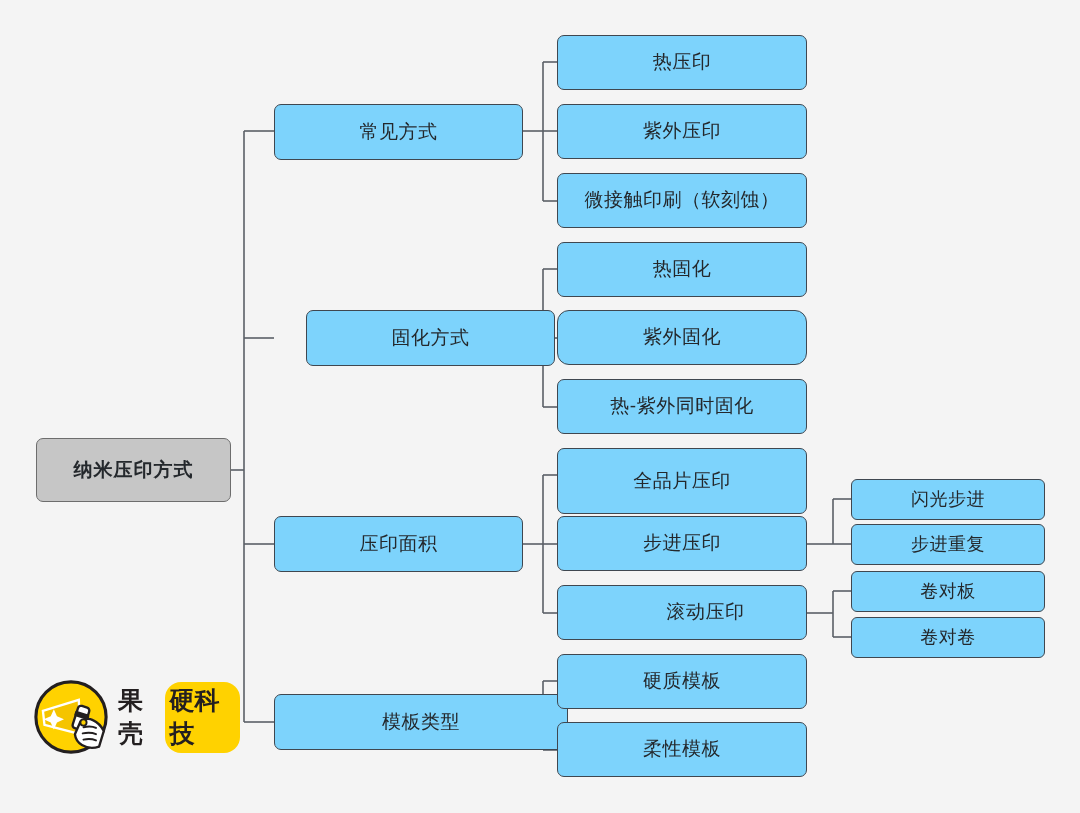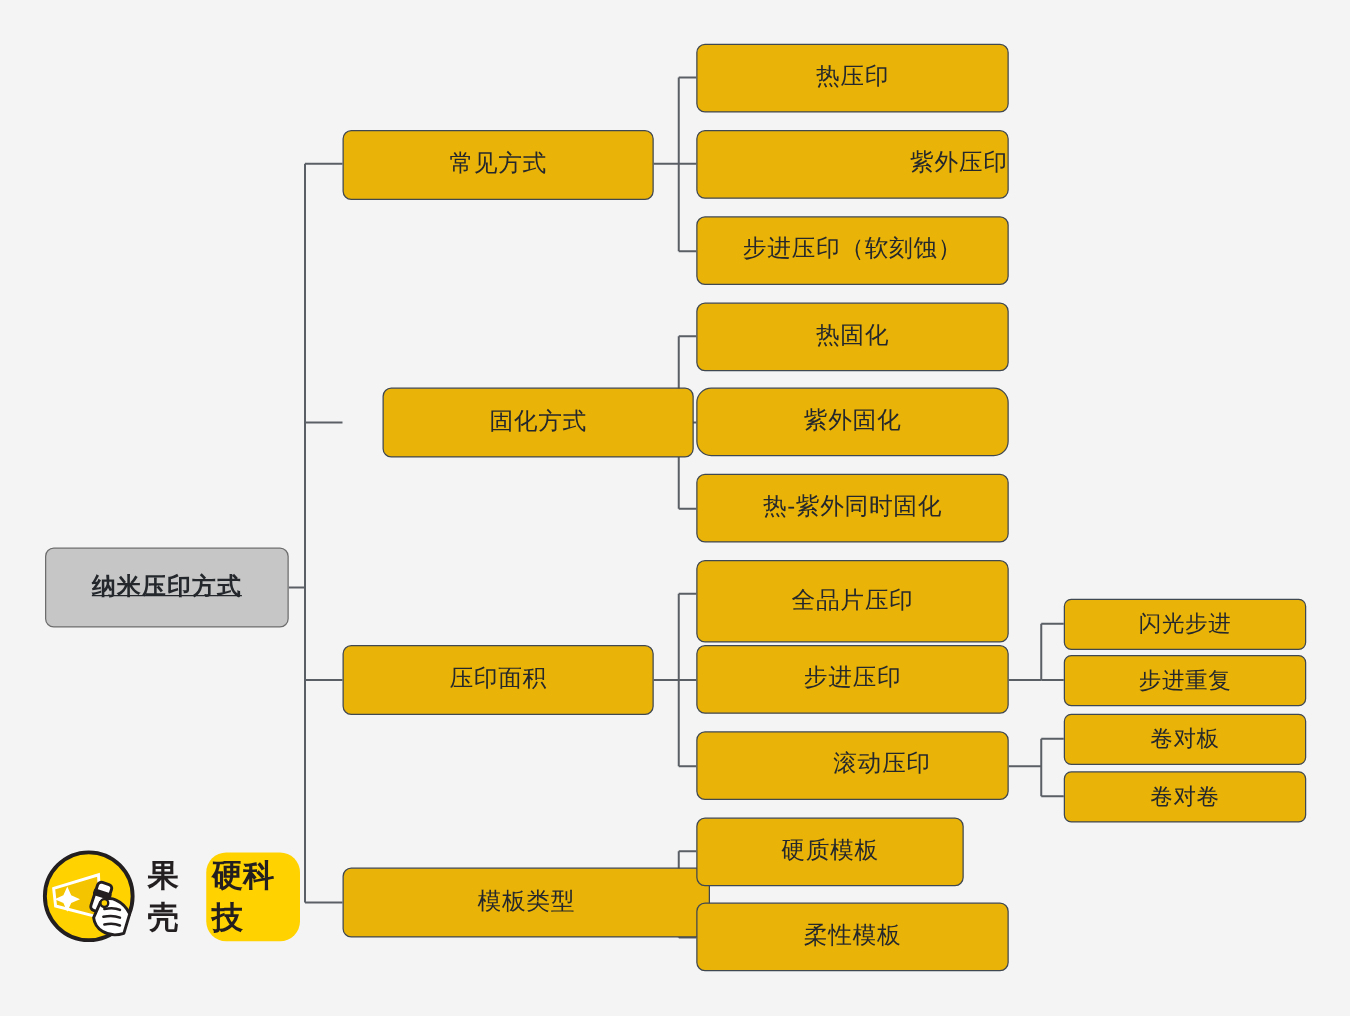--- a/index.html
+++ b/index.html
@@ -28,34 +28,33 @@
   }
   .node {
     position: absolute;
     box-sizing: border-box;
     display: flex;
     align-items: center;
     justify-content: center;
     text-align: center;
     border: 1.6px solid #3f4750;
     border-radius: 7px;
-    background: #eab308;
+    background: #7dd3fc;
     color: #24282c;
     font-size: 19px;
     letter-spacing: 0.5px;
     line-height: 1.2;
     white-space: nowrap;
   }
   .node.root {
     background: #c6c6c6;
     border-color: #6d6d6d;
     font-weight: bold;
     font-size: 19px;
     letter-spacing: 1px;
-    text-decoration: underline;
   }
   .node.leaf4 {
     font-size: 18px;
     border-radius: 6px;
   }
   
   #logo {
     position: absolute;
     left: 32px;
     top: 676px;
@@ -156,25 +155,25 @@
   <div class="node" style="left:274px; top:516px; width:249px; height:56px;">
     <span>压印面积</span>
   </div>
   <div class="node" style="left:274px; top:694px; width:294px; height:56px;">
     <span>模板类型</span>
   </div>
 
   <div class="node" style="left:557px; top:35px; width:250px; height:55px;">
     <span>热压印</span>
   </div>
-  <div class="node" style="left:557px; top:104px; width:250px; height:55px;justify-content:flex-end;">
+  <div class="node" style="left:557px; top:104px; width:250px; height:55px;">
     <span>紫外压印</span>
   </div>
   <div class="node" style="left:557px; top:173px; width:250px; height:55px;">
-    <span>步进压印（软刻蚀）</span>
+    <span>微接触印刷（软刻蚀）</span>
   </div>
 
   <div class="node" style="left:557px; top:242px; width:250px; height:55px;">
     <span>热固化</span>
   </div>
   <div class="node" style="left:557px; top:310px; width:250px; height:55px;border-radius:12px;">
     <span>紫外固化</span>
   </div>
   <div class="node" style="left:557px; top:379px; width:250px; height:55px;">
     <span>热-紫外同时固化</span>
@@ -183,21 +182,21 @@
   <div class="node" style="left:557px; top:448px; width:250px; height:66px;">
     <span>全品片压印</span>
   </div>
   <div class="node" style="left:557px; top:516px; width:250px; height:55px;">
     <span>步进压印</span>
   </div>
   <div class="node" style="left:557px; top:585px; width:250px; height:55px;padding-left:47px;">
     <span>滚动压印</span>
   </div>
 
-  <div class="node" style="left:557px; top:654px; width:214px; height:55px;">
+  <div class="node" style="left:557px; top:654px; width:250px; height:55px;">
     <span>硬质模板</span>
   </div>
   <div class="node" style="left:557px; top:722px; width:250px; height:55px;">
     <span>柔性模板</span>
   </div>
 
   <div class="node leaf4" style="left:851px; top:479px; width:194px; height:41px;">
     <span>闪光步进</span>
   </div>
   <div class="node leaf4" style="left:851px; top:524px; width:194px; height:41px;">

